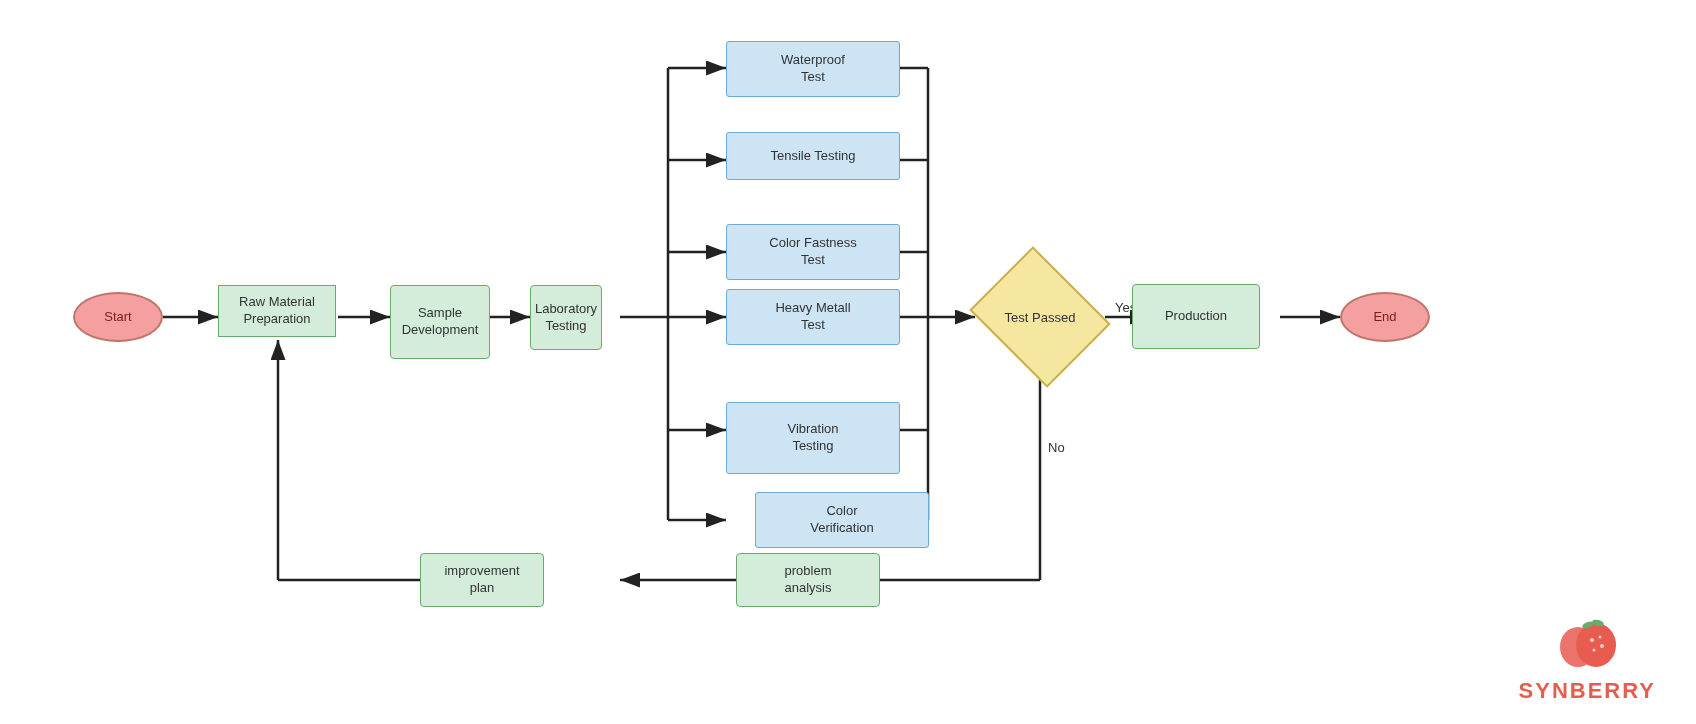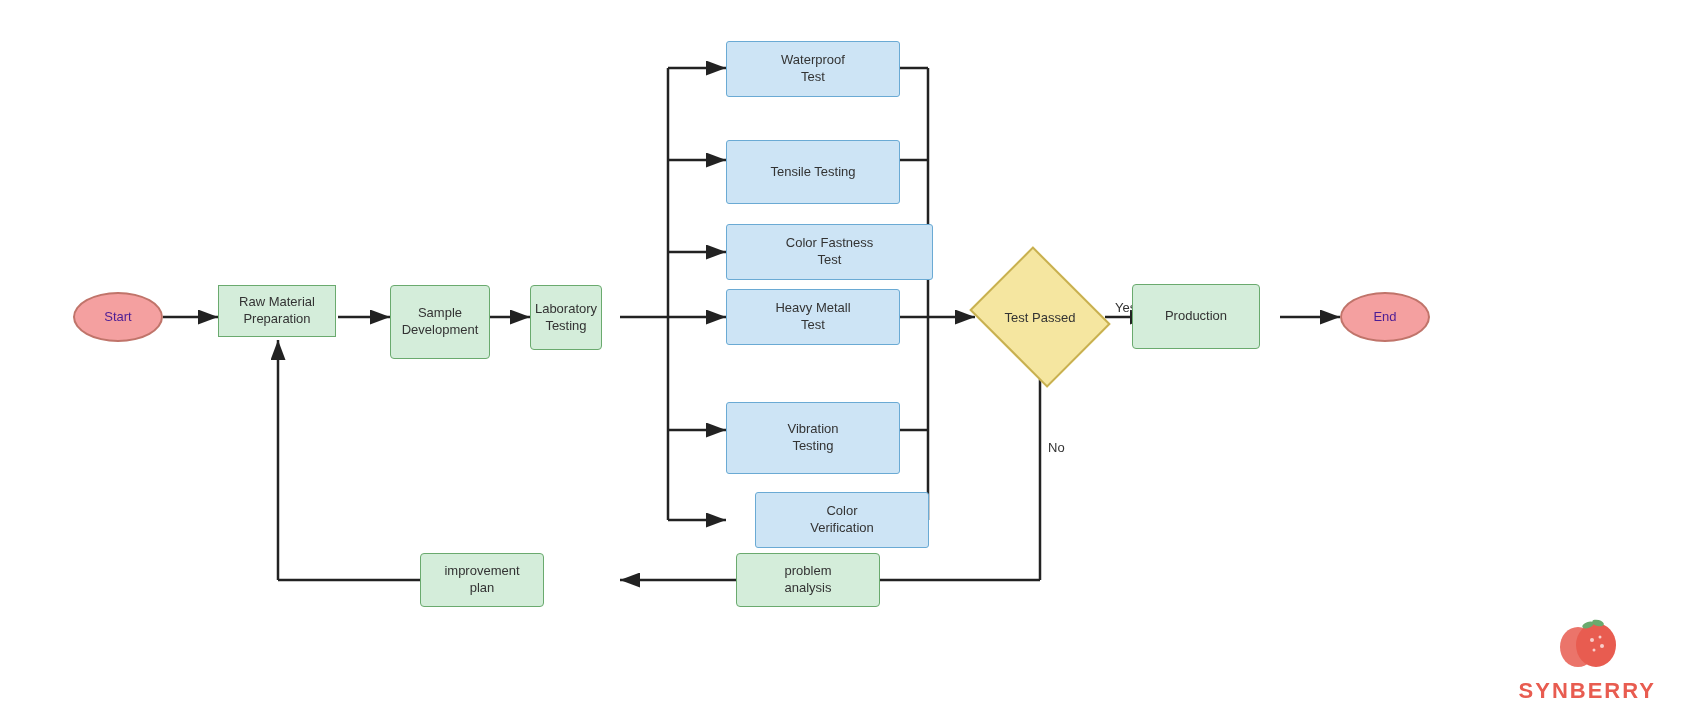--- a/index.html
+++ b/index.html
@@ -17,21 +17,21 @@
       align-items: center;
       justify-content: center;
       text-align: center;
       font-size: 13px;
       line-height: 1.3;
     }
     .oval {
       border-radius: 50%;
       background: #f4a0a0;
       border: 2px solid #c0746a;
-      color: #4c1d95;
+      color: #7f1d1d;
       width: 90px;
       height: 50px;
       text-align: right;
     }
     .rect-green {
       background: #d4edda;
       border: 1.5px solid #6aaa6e;
       color: #333;
     }
     .rect-blue {
@@ -161,25 +161,25 @@
 <div class="node rect-green" style="left:530px; top:285px; width:72px; height:65px; border-radius:4px;">
   <span style="white-space:pre-line; text-align:center;">Laboratory
 Testing</span>
 </div>
 
 <div class="node rect-blue" style="left:726px; top:41px; width:174px; height:56px; border-radius:3px;">
   <span style="white-space:pre-line;">Waterproof
 Test</span>
 </div>
 
-<div class="node rect-blue" style="left:726px; top:132px; width:174px; height:64px; border-radius:3px;margin-top:8px;">
+<div class="node rect-blue" style="left:726px; top:132px; width:174px; height:48px; border-radius:3px;">
   <span style="white-space:pre-line;">Tensile Testing</span>
 </div>
 
-<div class="node rect-blue" style="left:726px; top:224px; width:207px; height:56px; border-radius:3px;">
+<div class="node rect-blue" style="left:726px; top:224px; width:174px; height:56px; border-radius:3px;">
   <span style="white-space:pre-line;">Color Fastness
 Test</span>
 </div>
 
 <div class="node rect-blue" style="left:726px; top:289px; width:174px; height:56px; border-radius:3px;">
   <span style="white-space:pre-line;">Heavy Metall
 Test</span>
 </div>
 
 <div class="node rect-blue" style="left:726px; top:402px; width:174px; height:72px; border-radius:3px;">

